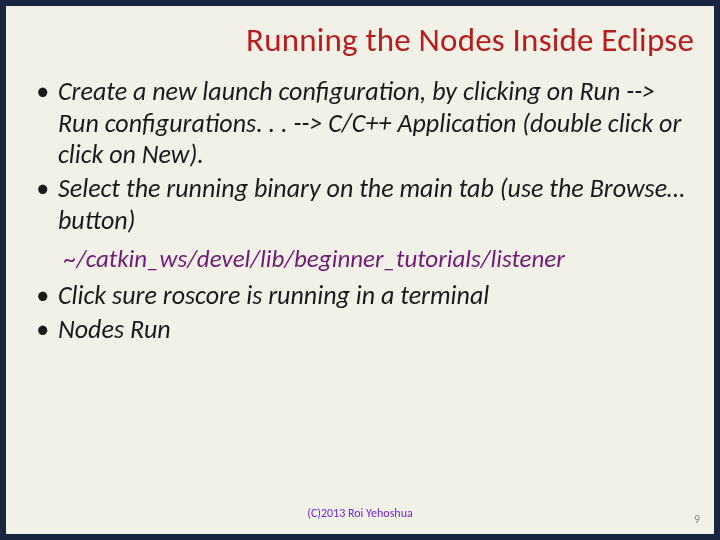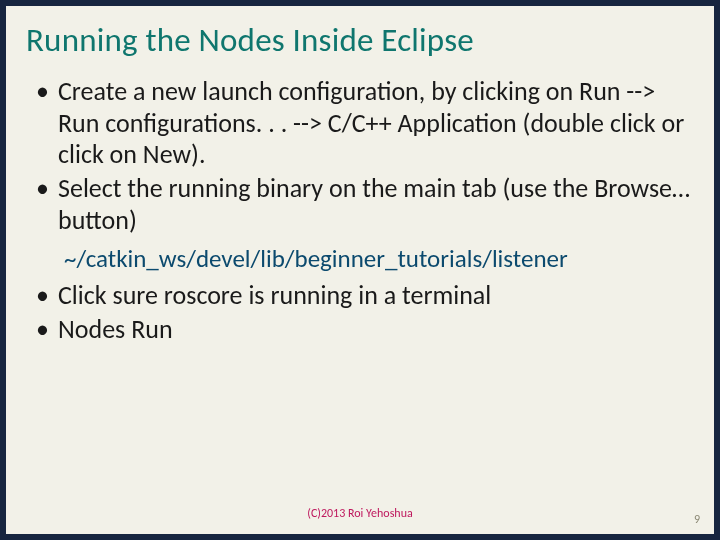--- a/index.html
+++ b/index.html
@@ -14,29 +14,30 @@
   .slide-frame {
     position: absolute;
     top: 6px;
     left: 6px;
     width: 708px;
     height: 528px;
     background: #f2f1e8;
     box-sizing: border-box;
   }
   .title {
-    text-align: left;
+    text-align: right;
     font-size: 33px;
     font-weight: 400;
-    color: #0f766e;
+    color: #b91c1c;
     margin: 14px 20px 16px 20px;
     letter-spacing: 0.2px;
   }
   .content {
     margin: 0 18px 0 28px;
+    font-style: italic;
   }
   ul.bullets {
     list-style: none;
     padding: 0;
     margin: 0;
   }
   ul.bullets > li {
     position: relative;
     padding-left: 24px;
     font-size: 26px;
@@ -47,38 +48,38 @@
   ul.bullets > li::before {
     content: "•";
     position: absolute;
     left: 2px;
     top: 0;
     font-size: 26px;
     color: #1a1a1a;
   }
   .path-line {
     font-size: 25px;
-    color: #0c4a6e;
+    color: #701a75;
     margin: 6px 0 6px 30px;
     line-height: 1.25;
   }
   .footer {
     position: absolute;
     bottom: 8px;
     left: 0;
     width: 100%;
     height: 20px;
   }
   .copyright {
     position: absolute;
     left: 0;
     width: 100%;
     text-align: center;
     font-size: 12px;
-    color: #be185d;
+    color: #6d28d9;
   }
   .page-num {
     position: absolute;
     right: 14px;
     bottom: 0;
     font-size: 12px;
     color: #8a8773;
   }
 </style>
 </head>

